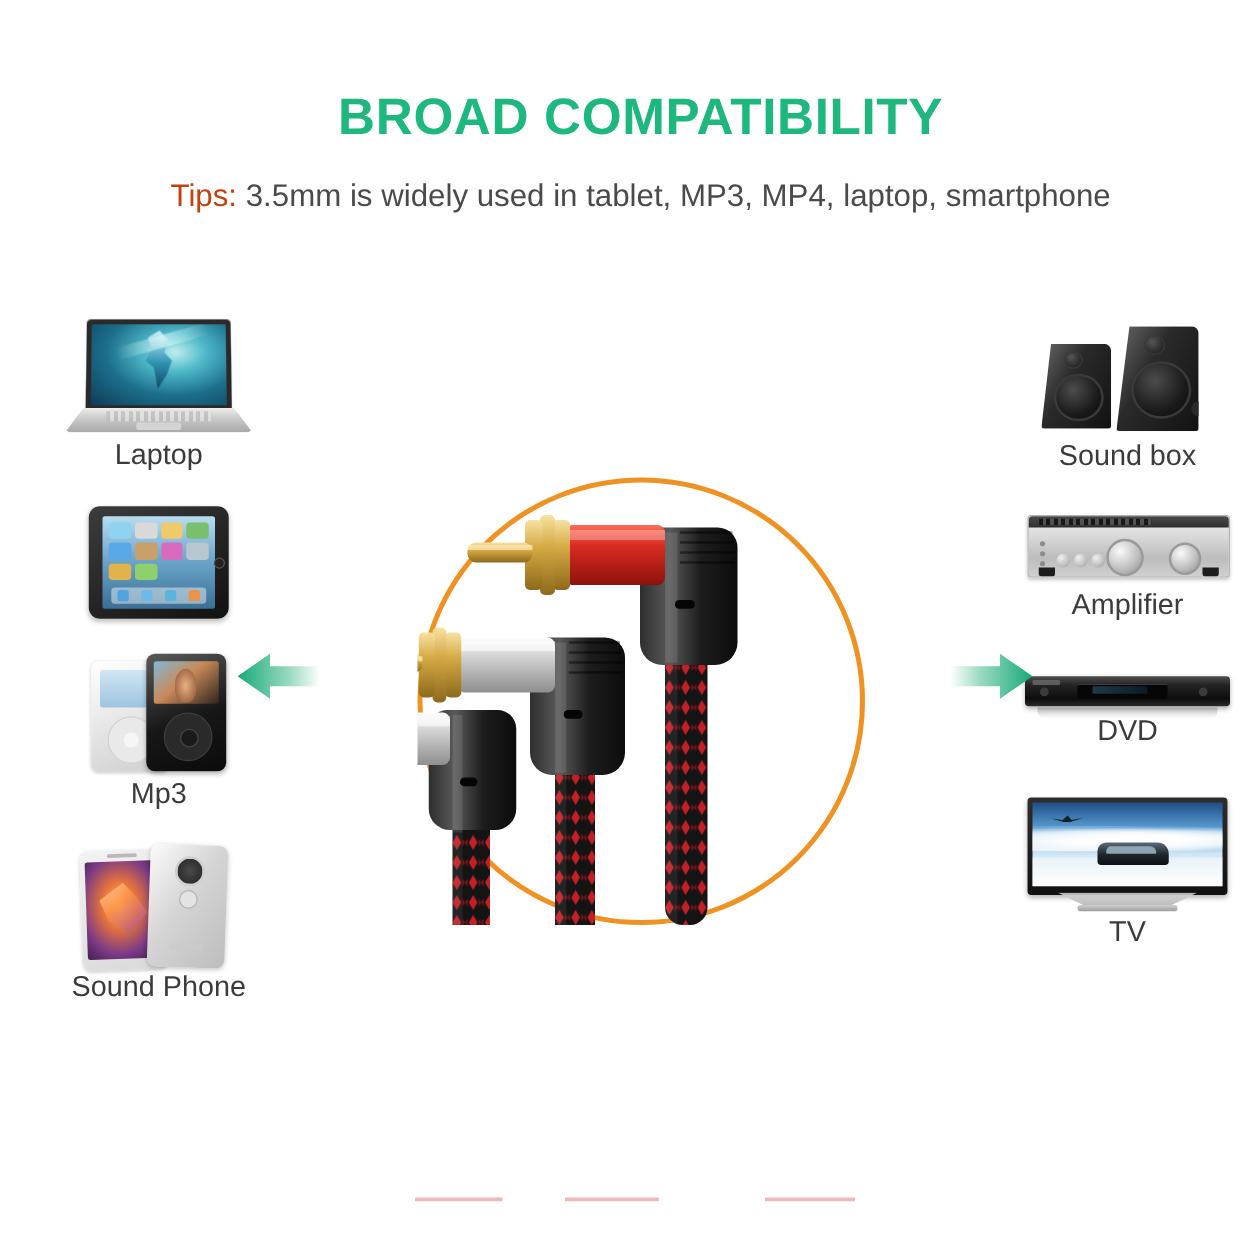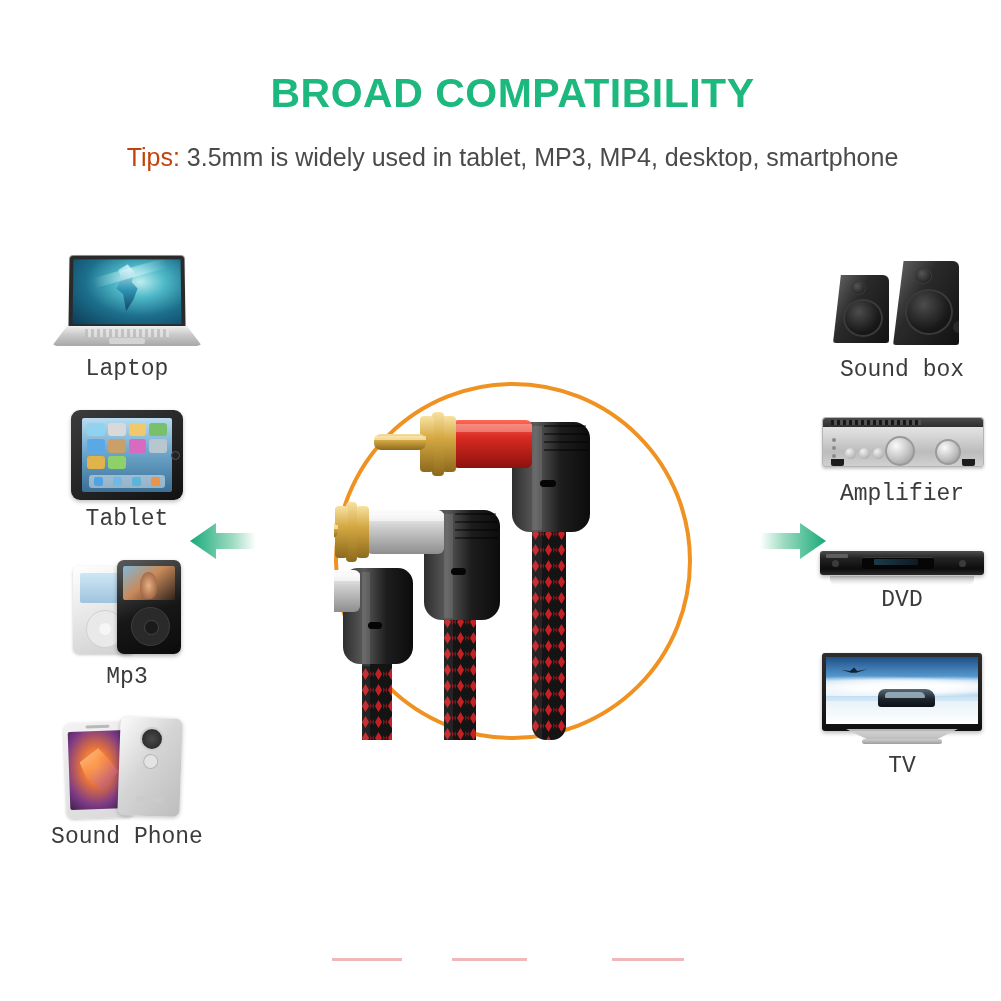--- a/index.html
+++ b/index.html
@@ -28,22 +28,22 @@
   .tips .ln{display:block;}
 
   
   .col{position:absolute;width:230px;}
   .col.left{left:0px;top:255px;}
   .col.right{left:775px;top:255px;}
 
   .dev{position:relative;width:230px;text-align:center;}
   .dev .art{position:relative;margin:0 auto;}
   .dev .cap{
-    font-size:23px;color:#3b3b3b;margin-top:6px;
-    font-family:Liberation Mono, monospace;white-space:nowrap;
+    font-size:23px;color:#3b3b3b;margin-top:0;
+    font-family:Liberation Sans, sans-serif;white-space:nowrap;
   }
 
   
   .laptop{width:150px;height:95px;}
   .laptop .screen{
     position:absolute;left:17px;top:0;width:116px;height:74px;
     background:#2a2a2a;border-radius:4px 4px 0 0;
     transform:perspective(340px) rotateX(5deg);
     box-shadow:0 0 1px #999;
   }
@@ -262,21 +262,21 @@
   .h3{left:600px;width:72px;}
 </style>
 </head>
 <body>
 
 <div class="stage">
 
   <div class="title">BROAD COMPATIBILITY</div>
 
   <div class="tips">
-    <span class="ln"><span class="kw">Tips:</span><span> 3.5mm is widely used in tablet, MP3, MP4, desktop, smartphone</span></span>
+    <span class="ln"><span class="kw">Tips:</span><span> 3.5mm is widely used in tablet, MP3, MP4, laptop, smartphone</span></span>
   </div>
 
   <div class="col left">
 
     <div class="dev" style="margin-bottom:28px">
       <div class="art laptop">
         <div class="screen">
             <i></i>
           </div>
         <div class="base"></div>
@@ -305,21 +305,20 @@
             <div class="dock">
               <span style="background:#4fa3e0"></span>
                 <span style="background:#6fb9e6"></span>
               <span style="background:#5ab4dc"></span>
                 <span style="background:#e8944a"></span>
             </div>
           </div>
           <div class="home"></div>
         </div>
       </div>
-      <div class="cap">Tablet</div>
     </div>
 
     <div class="dev" style="margin-bottom:28px">
       <div class="art mp3">
         <div class="white">
             <div class="s"></div>
             <div class="w"></div>
           </div>
         <div class="black">
             <div class="s"></div>

